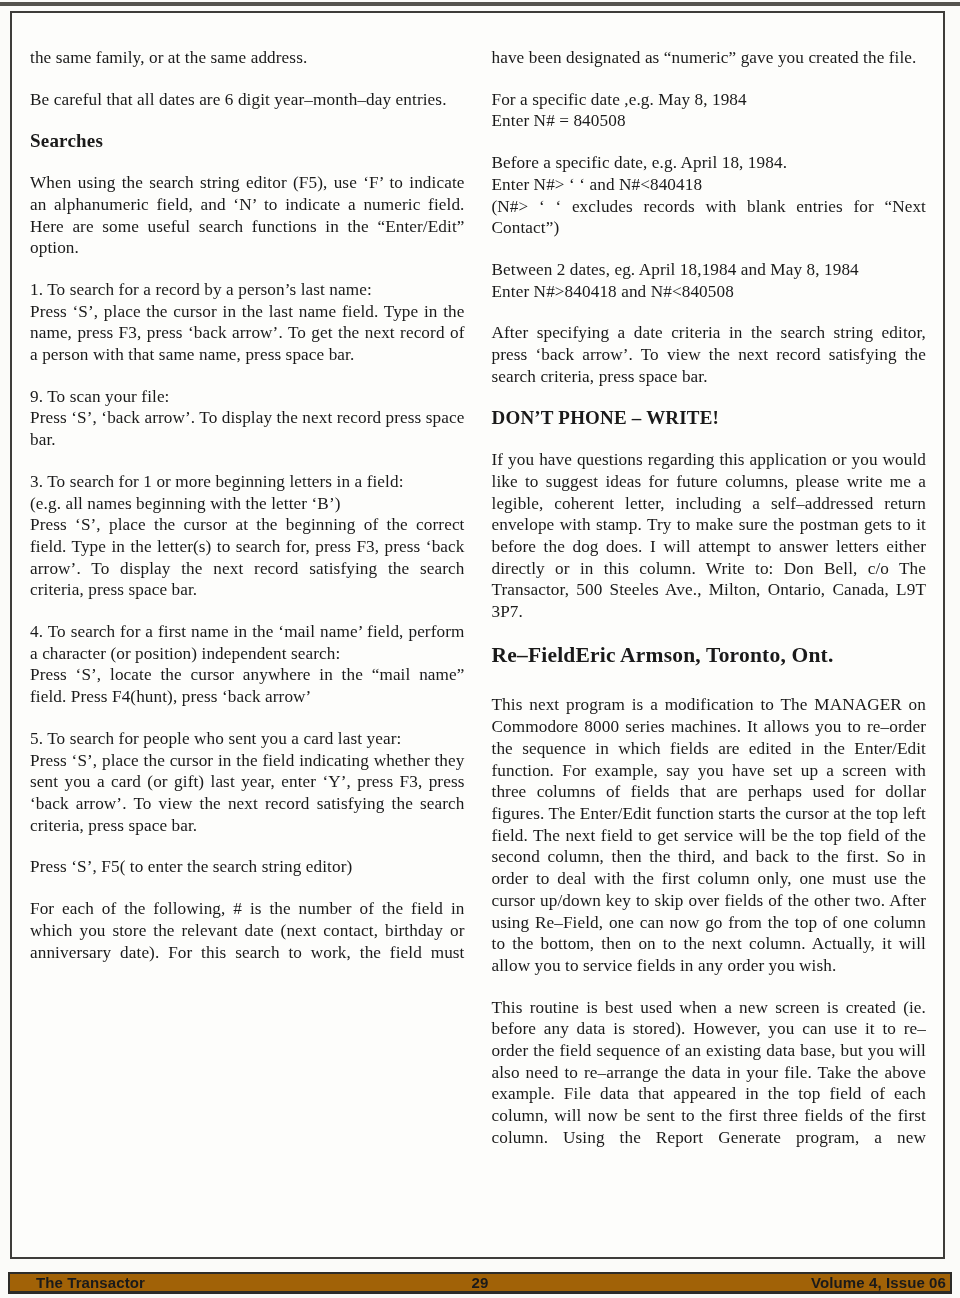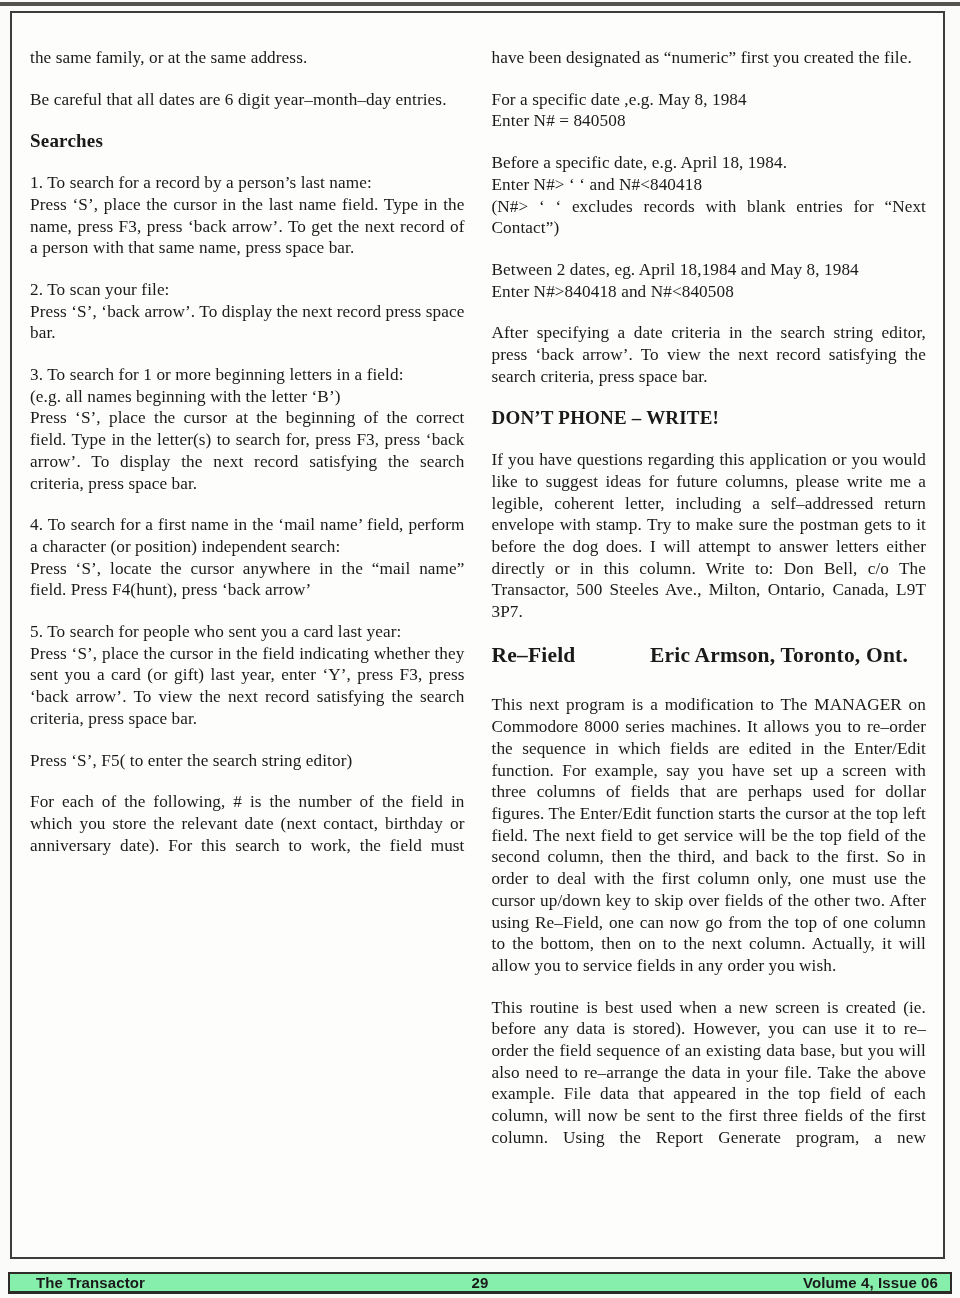--- a/index.html
+++ b/index.html
@@ -37,70 +37,71 @@
     white-space: pre-line;
   }
   .col p.cont { text-align-last: justify; }
   .section-heading {
     font-size: 19px;
     font-weight: bold;
     margin: 0 0 20px 0;
     letter-spacing: 0.2px;
   }
   .refield-row {
-    display: flex; justify-content: space-between; align-items: baseline;
-    margin: 22px 18px 28px 0;
+    display: flex; align-items: baseline;
+    margin: 22px 4px 28px 0;
     font-weight: bold;
     font-size: 21.5px;
     letter-spacing: 0.2px;
   }
   .footer-bar {
     position: absolute; left: 8px; bottom: 4px;
     width: 944px; height: 22px;
     box-sizing: border-box;
     border: 2px solid #2d2c29;
     border-bottom-width: 3px;
-    background: #86efac;
+    background: #a16207;
     font-family: "Liberation Sans", "DejaVu Sans", sans-serif;
     font-weight: bold;
     font-size: 15px;
     letter-spacing: 0.1px;
   }
   .footer-left { position: absolute; left: 26px; top: 50%; transform: translateY(-52%); }
   .footer-center { position: absolute; left: 50%; top: 50%; transform: translate(-50%, -52%); }
-  .footer-right { position: absolute; right: 12px; top: 50%; transform: translateY(-52%); margin-left: 24px; }
+  .footer-right { position: absolute; right: 4px; top: 50%; transform: translateY(-52%); margin-left: 24px; }
 </style>
 </head>
 <body>
 
 <div class="top-rule"></div>
 
 <div class="content-box">
 
   <div class="col">
     <p>the same family, or at the same address.</p>
     <p>Be careful that all dates are 6 digit year–month–day entries.</p>
     <div class="section-heading">Searches</div>
+    <p>When using the search string editor (F5), use ‘F’ to indicate an alphanumeric field, and ‘N’ to indicate a numeric field. Here are some useful search functions in the “Enter/Edit” option.</p>
     <p>1. To search for a record by a person’s last name:
 Press ‘S’, place the cursor in the last name field. Type in the name, press F3, press ‘back arrow’. To get the next record of a person with that same name, press space bar.</p>
-    <p>2. To scan your file:
+    <p>9. To scan your file:
 Press ‘S’, ‘back arrow’. To display the next record press space bar.</p>
     <p>3. To search for 1 or more beginning letters in a field:
 (e.g. all names beginning with the letter ‘B’)
 Press ‘S’, place the cursor at the beginning of the correct field. Type in the letter(s) to search for, press F3, press ‘back arrow’. To display the next record satisfying the search criteria, press space bar.</p>
     <p>4. To search for a first name in the ‘mail name’ field, perform a character (or position) independent search:
 Press ‘S’, locate the cursor anywhere in the “mail name” field. Press F4(hunt), press ‘back arrow’</p>
     <p>5. To search for people who sent you a card last year:
 Press ‘S’, place the cursor in the field indicating whether they sent you a card (or gift) last year, enter ‘Y’, press F3, press ‘back arrow’. To view the next record satisfying the search criteria, press space bar.</p>
     <p>Press ‘S’, F5( to enter the search string editor)</p>
     <p class="cont">For each of the following, # is the number of the field in which you store the relevant date (next contact, birthday or anniversary date). For this search to work, the field must</p>
   </div>
 
   <div class="col">
-    <p>have been designated as “numeric” first you created the file.</p>
+    <p>have been designated as “numeric” gave you created the file.</p>
     <p>For a specific date ,e.g. May 8, 1984
 Enter N# = 840508</p>
     <p>Before a specific date, e.g. April 18, 1984.
 Enter N#&gt; ‘ ‘ and N#&lt;840418
 (N#&gt; ‘ ‘ excludes records with blank entries for “Next Contact”)</p>
     <p>Between 2 dates, eg. April 18,1984 and May 8, 1984
 Enter N#&gt;840418 and N#&lt;840508</p>
     <p>After specifying a date criteria in the search string editor, press ‘back arrow’. To view the next record satisfying the search criteria, press space bar.</p>
     <div class="section-heading">DON’T PHONE – WRITE!</div>
     <p>If you have questions regarding this application or you would like to suggest ideas for future columns, please write me a legible, coherent letter, including a self–addressed return envelope with stamp. Try to make sure the postman gets to it before the dog does. I will attempt to answer letters either directly or in this column. Write to: Don Bell, c/o The Transactor, 500 Steeles Ave., Milton, Ontario, Canada, L9T 3P7.</p>

